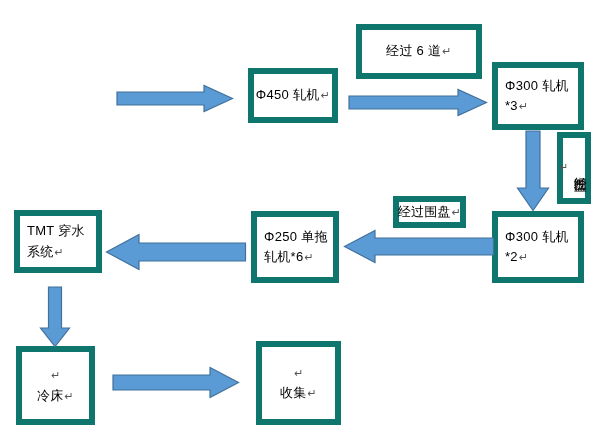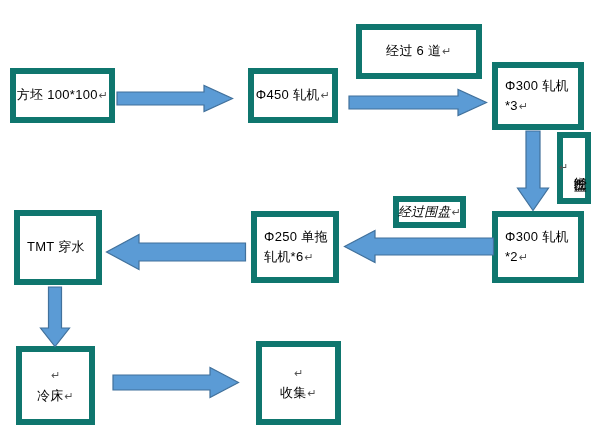--- a/index.html
+++ b/index.html
@@ -64,25 +64,20 @@
     display: block;
     width: 100%;
     height: 100%;
   }
 </style>
 </head>
 <body>
 
 <div id="canvas">
 
-  <div class="node center-text" style="left:10px; top:68px; width:105px; height:55px;">
-    <div class="line">
-      <span>方坯 100*100</span><span class="pilcrow">↵</span>
-    </div>
-  </div>
 
   <div class="node center-text" style="left:248px; top:68px; width:90px; height:55px;text-align:center;">
     <div class="line">
       <span>Φ450 轧机</span><span class="pilcrow">↵</span>
     </div>
   </div>
 
   <div class="node center-text" style="left:356px; top:24px; width:126px; height:55px;">
     <div class="line">
       <span>经过 6 道</span><span class="pilcrow">↵</span>
@@ -105,38 +100,41 @@
 
   <div class="node" style="left:492px; top:211px; width:92px; height:72px;">
     <div class="line">
       <span>Φ300 轧机</span>
     </div>
     <div class="line">
       <span>*2</span><span class="pilcrow">↵</span>
     </div>
   </div>
 
-  <div class="node center-text" style="left:393px; top:196px; width:73px; height:32px;font-style:italic;">
+  <div class="node center-text" style="left:393px; top:196px; width:73px; height:32px;">
     <div class="line">
       <span>经过围盘</span><span class="pilcrow">↵</span>
     </div>
   </div>
 
   <div class="node" style="left:251px; top:211px; width:88px; height:72px;">
     <div class="line">
       <span>Φ250 单拖</span>
     </div>
     <div class="line">
       <span>轧机*6</span><span class="pilcrow">↵</span>
     </div>
   </div>
 
-  <div class="node" style="left:14px; top:210px; width:88px; height:75px;">
+  <div class="node" style="left:14px; top:210px; width:88px; height:63px;">
     <div class="line">
       <span>TMT 穿水</span>
+    </div>
+    <div class="line">
+      <span>系统</span><span class="pilcrow">↵</span>
     </div>
   </div>
 
   <div class="node center-text" style="left:16px; top:346px; width:79px; height:79px;">
     <div class="line blank">
       <span></span><span class="pilcrow">↵</span>
     </div>
     <div class="line">
       <span>冷床</span><span class="pilcrow">↵</span>
     </div>

